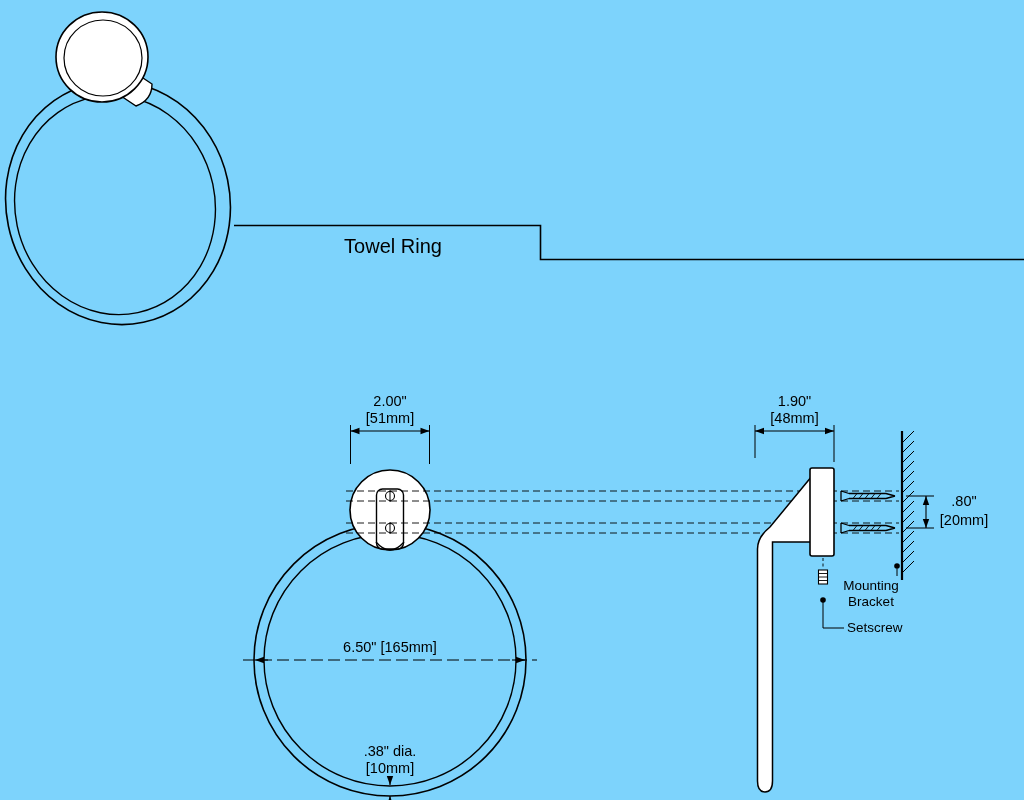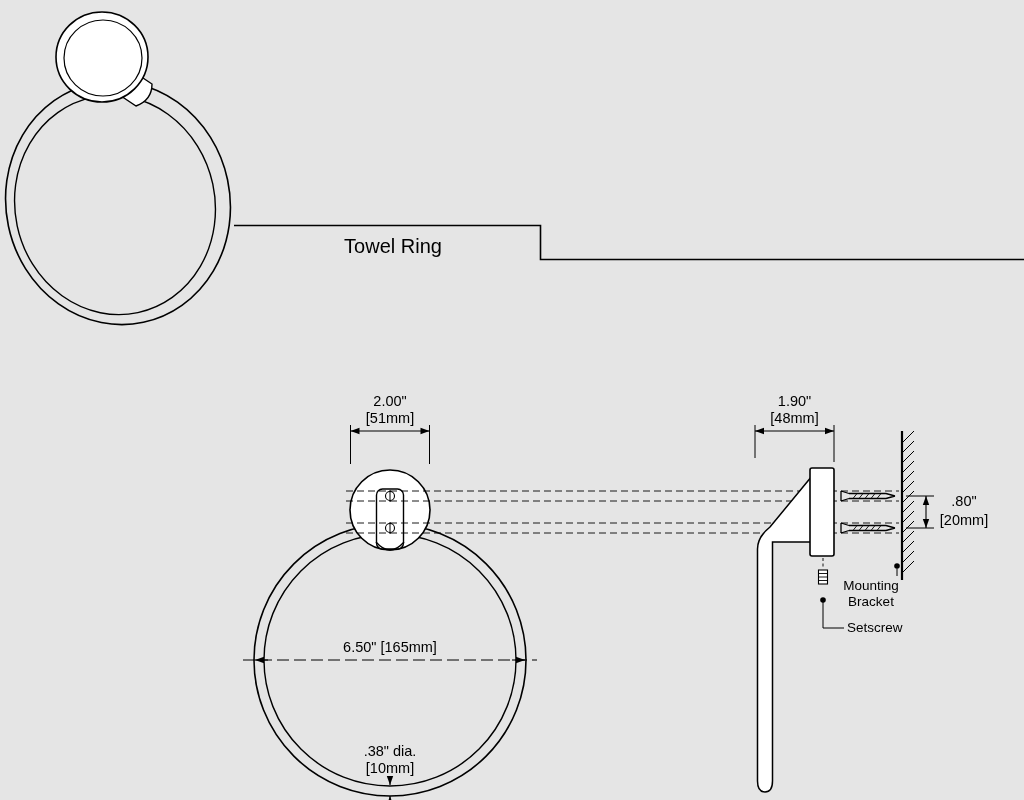--- a/index.html
+++ b/index.html
@@ -1,16 +1,16 @@
 <!DOCTYPE html>
 <html><head>
 <meta charset="utf-8">
 <style>
   html,body{margin:0;padding:0;background:#ffffff;}
-  #canvas{position:relative;width:1024px;height:800px;background:#e5e5e5;overflow:hidden;}
+  #canvas{position:relative;width:1024px;height:800px;background:#7dd3fc;overflow:hidden;}
   svg{display:block;}
   .stroke{stroke:#000;fill:none;}
   .fillw{fill:#ffffff;stroke:#000;}
   .dim-text{font-family:"Liberation Sans","DejaVu Sans",sans-serif;fill:#000;font-size:14.5px;}
   .label-text{font-family:"Liberation Sans","DejaVu Sans",sans-serif;fill:#000;font-size:13.5px;}
   .title-text{font-family:"Liberation Sans","DejaVu Sans",sans-serif;fill:#000;font-size:20px;}
 </style>
 </head>
 <body>
 

